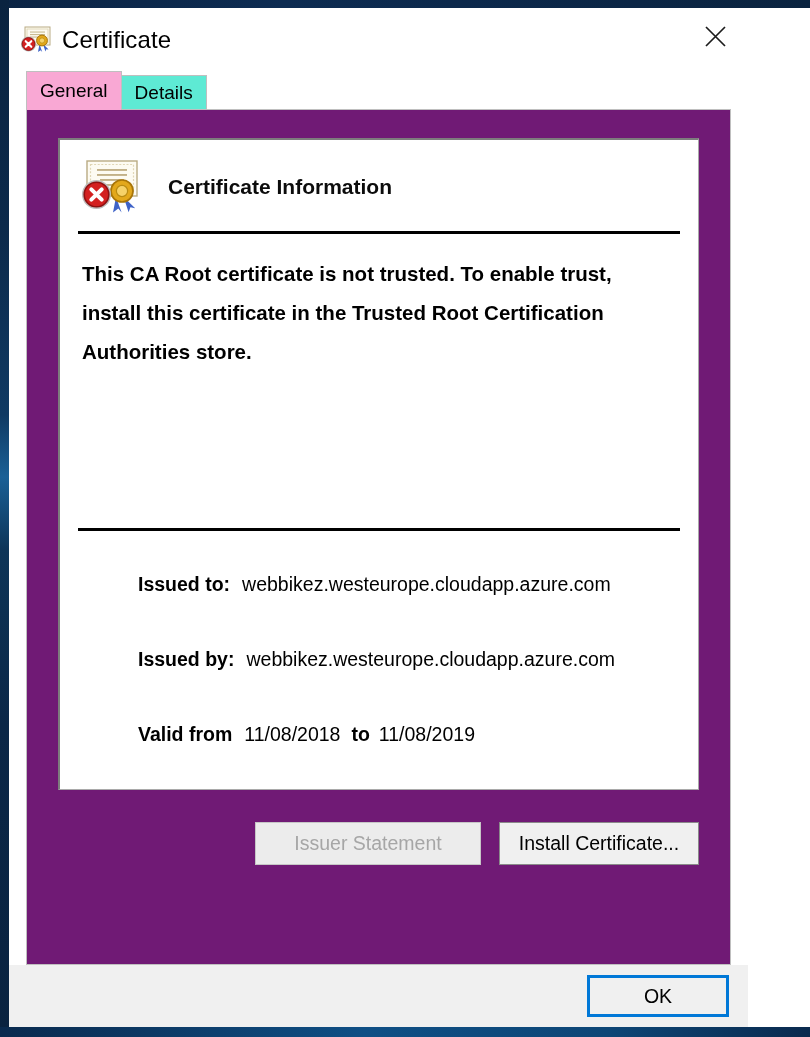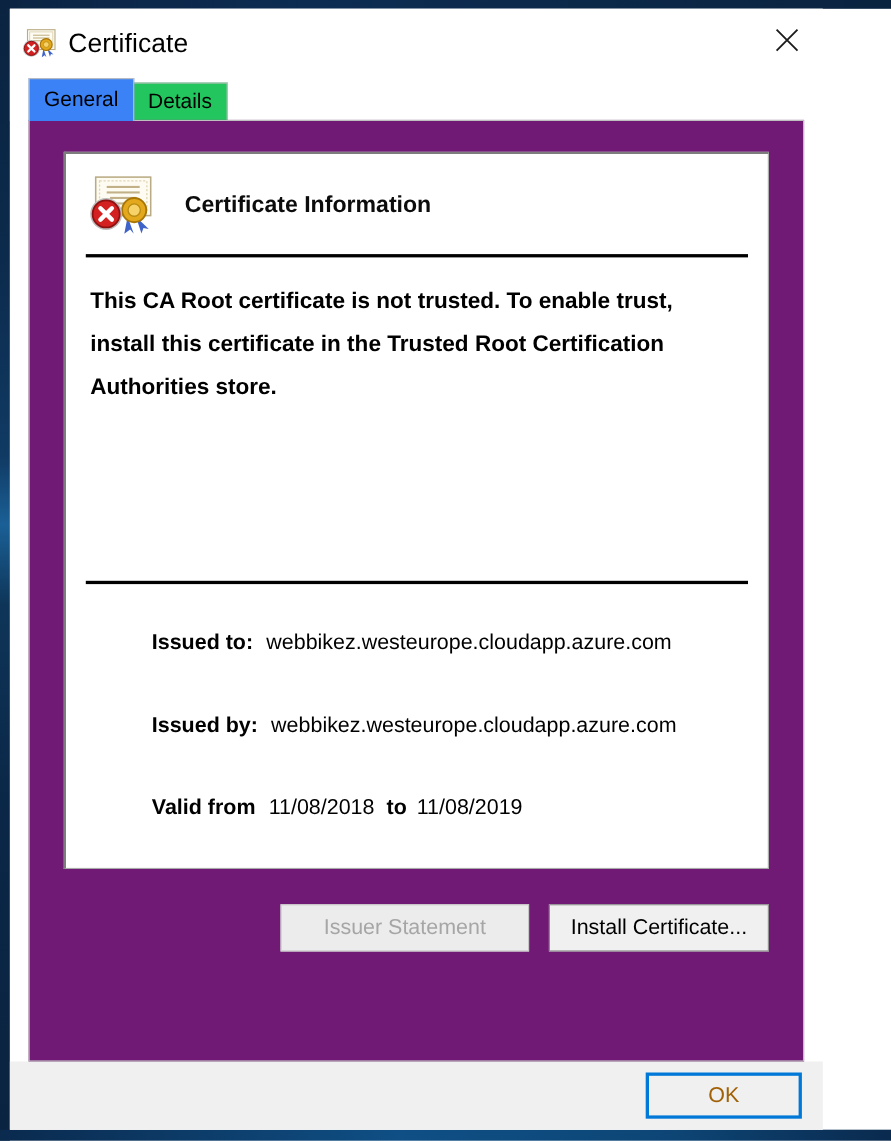--- a/index.html
+++ b/index.html
@@ -107,30 +107,30 @@
     background: #ffffff;
     box-sizing: border-box;
   }
   .tab {
     font-size: 19px;
     font-family: "Liberation Sans", sans-serif;
     color: #000000;
     padding: 6px 13px 7px 13px;
     border: 1px solid #bfbfbf;
     border-bottom: none;
-    background: #22c55e;
+    background: #5eead4;
     position: relative;
     line-height: 22px;
     box-sizing: border-box;
     height: 35px;
     cursor: default;
   }
   .tab + .tab { margin-left: -1px; }
   .tab.active {
-    background: #3b82f6;
+    background: #f9a8d4;
     height: 39px;
     padding-top: 8px;
     z-index: 3;
     border-color: #bfbfbf;
   }
 
   
   .tabbody {
     position: relative;
     flex: 1 1 auto;
@@ -261,21 +261,21 @@
     padding-right: 19px;
     box-sizing: border-box;
   }
   .btn-ok {
     width: 142px;
     height: 42px;
     background: #f0f0f0;
     border: 3px solid #0078d7;
     font-size: 19.5px;
     font-family: "Liberation Sans", sans-serif;
-    color: #a16207;
+    color: #000000;
     line-height: 36px;
     text-align: center;
     box-sizing: border-box;
     cursor: default;
   }
 
   
   .ico-wrap { position: absolute; inset: 0; }
 </style>
 </head>

